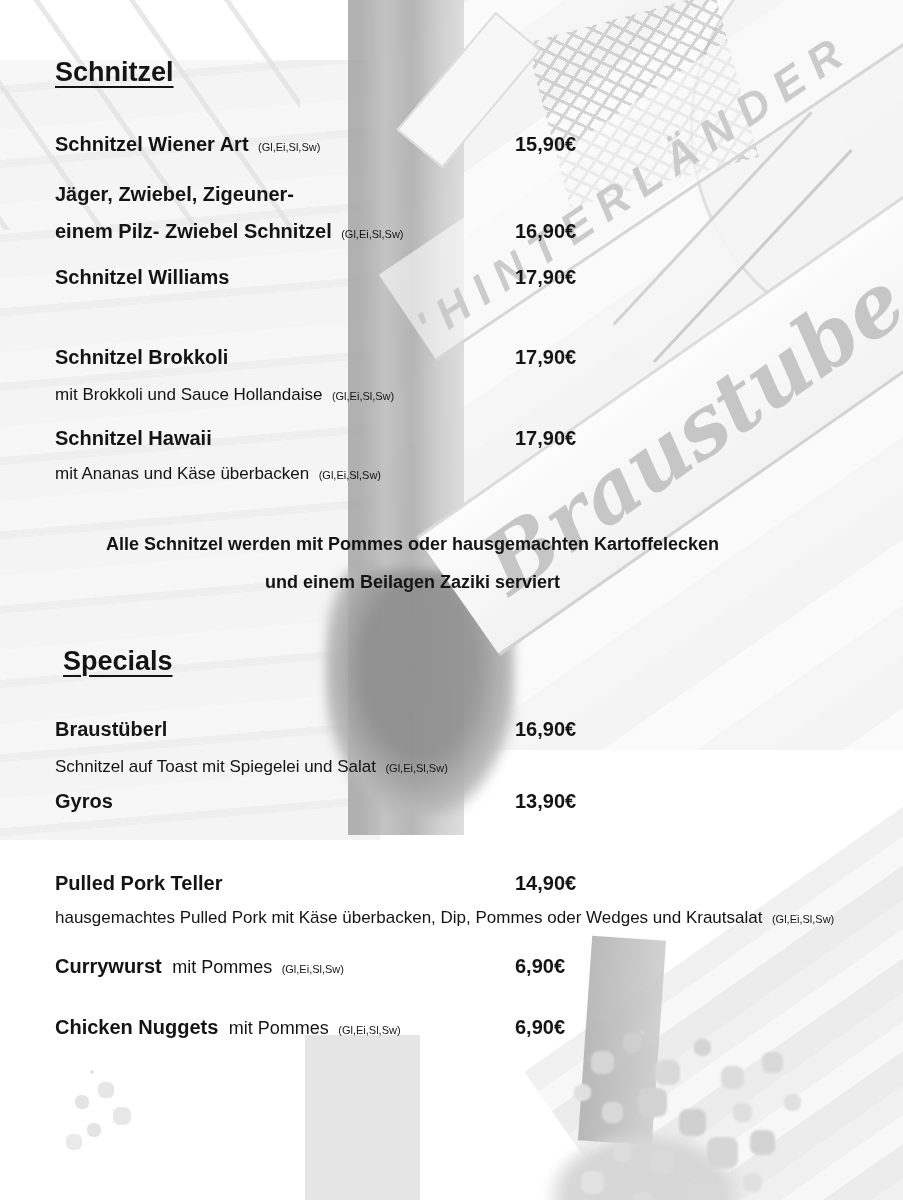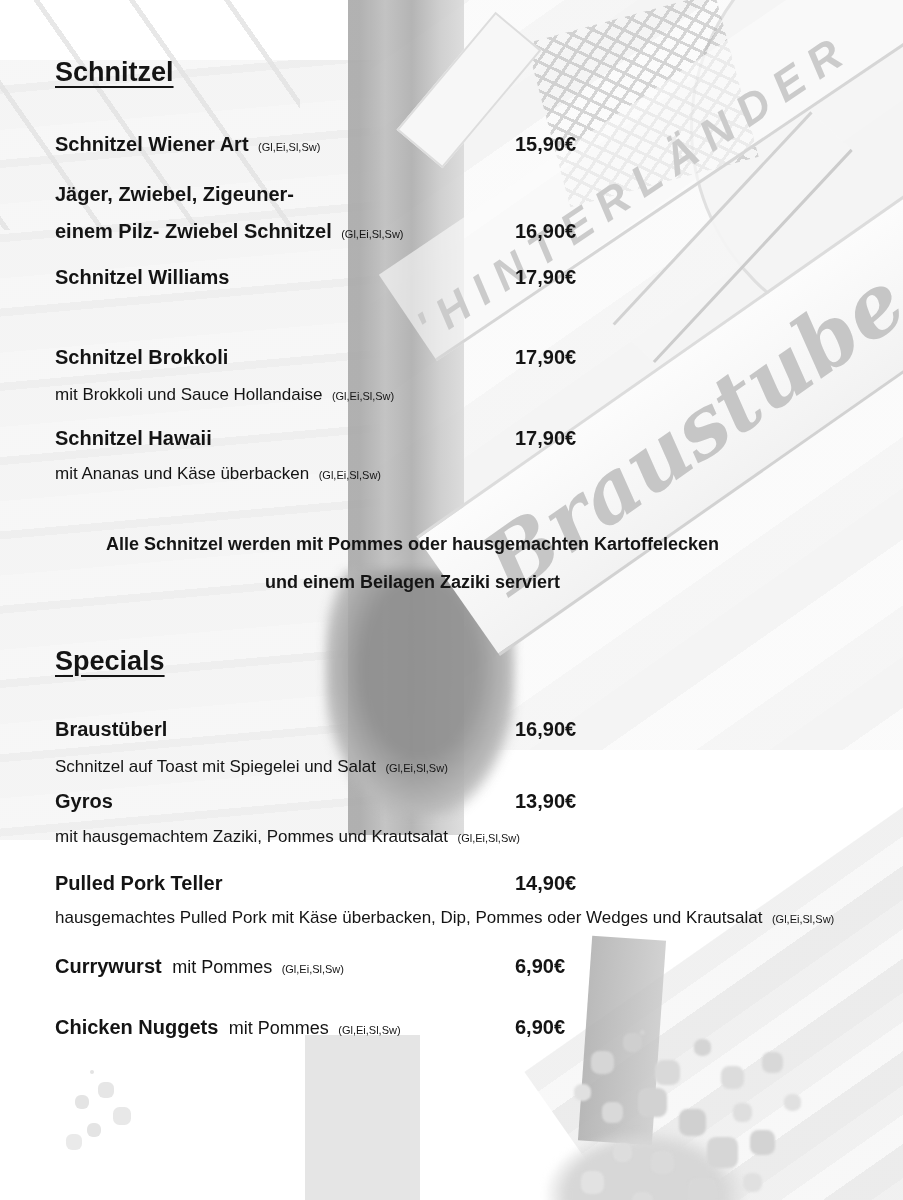--- a/index.html
+++ b/index.html
@@ -131,21 +131,21 @@
   .r-it2a { top:183px; }
   .r-it2b { top:220px; }
   .r-it3  { top:266px; }
   .r-it3d { top:303px; }
   .r-it4  { top:346px; }
   .r-it4d { top:385px; }
   .r-it5  { top:427px; }
   .r-it5d { top:464px; }
   .n1 { top:534px; }
   .n2 { top:572px; }
-  .t-specials { top:646px; }
+  .t-specials { top:646px;margin-left:8px; }
   .r-sp1  { top:718px; }
   .r-sp1d { top:757px; }
   .r-sp2  { top:790px; }
   .r-sp2d { top:827px; }
   .r-sp3  { top:872px; }
   .r-sp3d { top:908px; }
   .r-sp4  { top:955px; }
   .r-sp5  { top:1016px; }
 </style>
 </head>
@@ -230,24 +230,20 @@
     </div>
     <div class="row r-sp1d">
       <span class="desc">Schnitzel auf Toast mit Spiegelei und Salat</span>
       <span class="alg">(Gl,Ei,Sl,Sw)</span>
     </div>
 
     <div class="row r-sp2">
       <span class="name">Gyros</span>
       <span class="price">13,90€</span>
     </div>
-    <div class="row r-sp2d">
-      <span class="desc">mit hausgemachtem Zaziki, Pommes und Krautsalat</span>
-      <span class="alg">(Gl,Ei,Sl,Sw)</span>
-    </div>
 
     <div class="row r-sp3">
       <span class="name">Pulled Pork Teller</span>
       <span class="price">14,90€</span>
     </div>
     <div class="row r-sp3d">
       <span class="desc">hausgemachtes Pulled Pork mit Käse überbacken, Dip, Pommes oder Wedges und Krautsalat</span>
       <span class="alg">(Gl,Ei,Sl,Sw)</span>
     </div>
 

